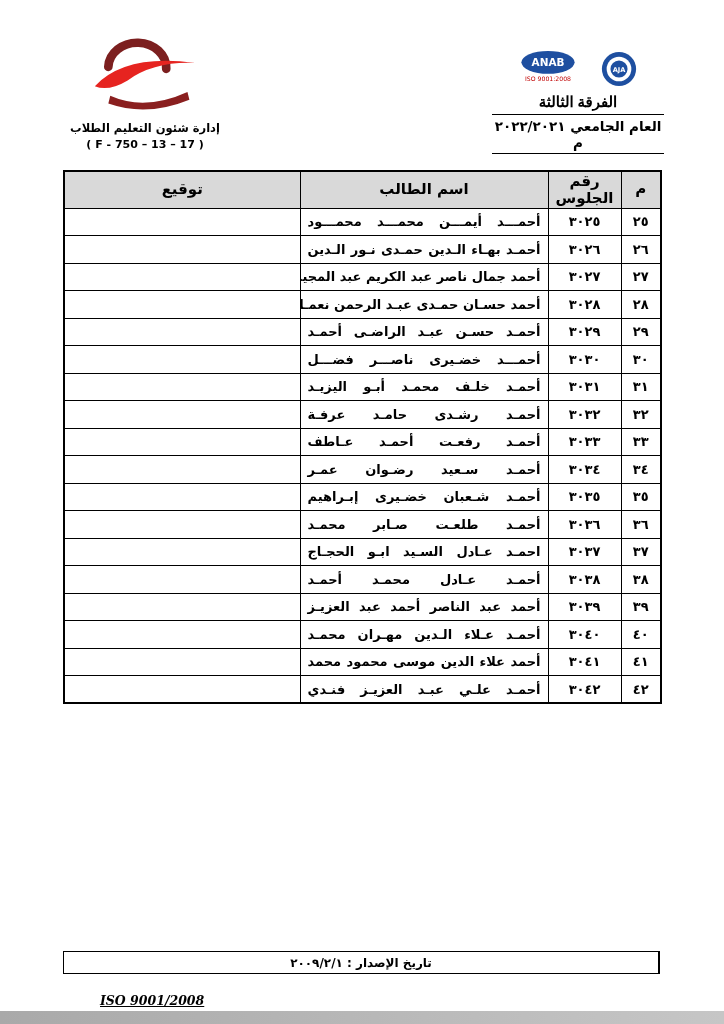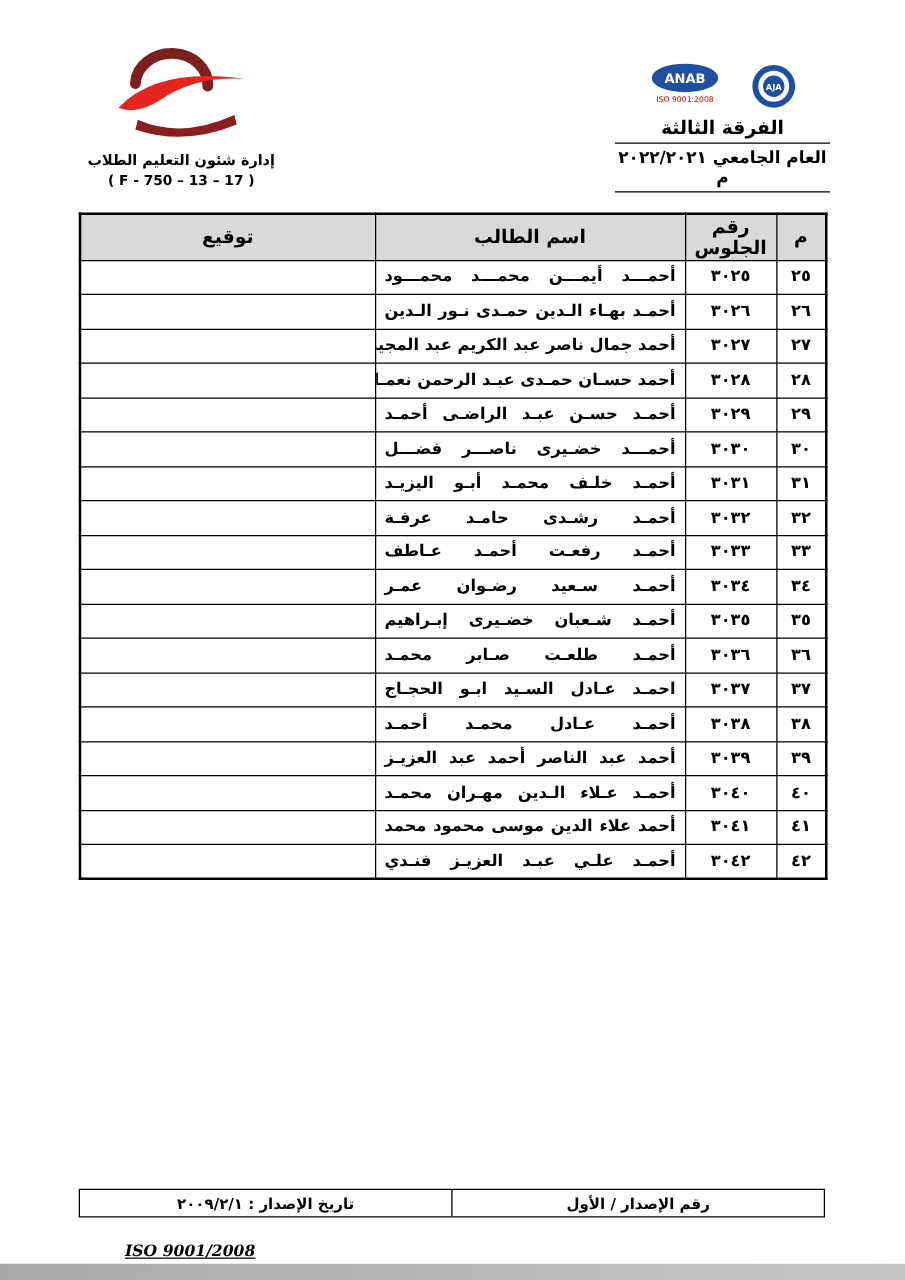--- a/index.html
+++ b/index.html
@@ -17,21 +17,21 @@
   .hcol.left   { width:170px; }
   .hcol.center { width:172px; padding-top:14px; }
   .hcol.right  { width:118px; padding-top:6px; }
 
   .dept      { font-size:11.5px; font-weight:bold; margin-top:2px; white-space:nowrap; }
   .form-code { font-size:11px;  font-weight:bold; direction:ltr; margin-top:3px; }
 
   .logos-row { display:flex; align-items:flex-end; justify-content:center; gap:23px; }
   .anab-wrap { display:flex; flex-direction:column; align-items:center; }
 
-  .grade { font-size:15px; font-weight:bold; margin-top:5px; direction:rtl; }
+  .grade { font-size:15px; font-weight:bold; margin-top:5px; direction:rtl;font-family:Liberation Serif, serif; }
   .year  { font-size:13.5px; font-weight:bold; direction:rtl; width:100%; text-align:center;
            border-top:1.5px solid #000; border-bottom:1.5px solid #000;
            padding:3px 0; margin-top:3px; }
 
   .uni, .fac { font-size:13px; font-weight:bold; line-height:1.45; white-space:nowrap; direction:rtl; }
 
   
   .roster { position:absolute; top:170px; left:63px; width:597px;
             border-collapse:collapse; table-layout:fixed; direction:rtl;
             border:2px solid #000; }
@@ -214,17 +214,16 @@
     <tr>
       <td class="serial">٤٢</td>
       <td class="seat">٣٠٤٢</td>
       <td class="name">أحمـد علـي عبـد العزيـز فنـدي</td>
       <td class="sig"></td>
     </tr>
   </tbody>
 </table>
 
 <div class="footer-box">
-  <div class="fcell number">رقم الإصدار / الأول</div>
   <div class="fcell date">تاريخ الإصدار : ٢٠٠٩/٢/١</div>
 </div>
 <div class="iso-note">ISO 9001/2008</div>
 <div class="scan-strip"></div>
 
 </body></html>

